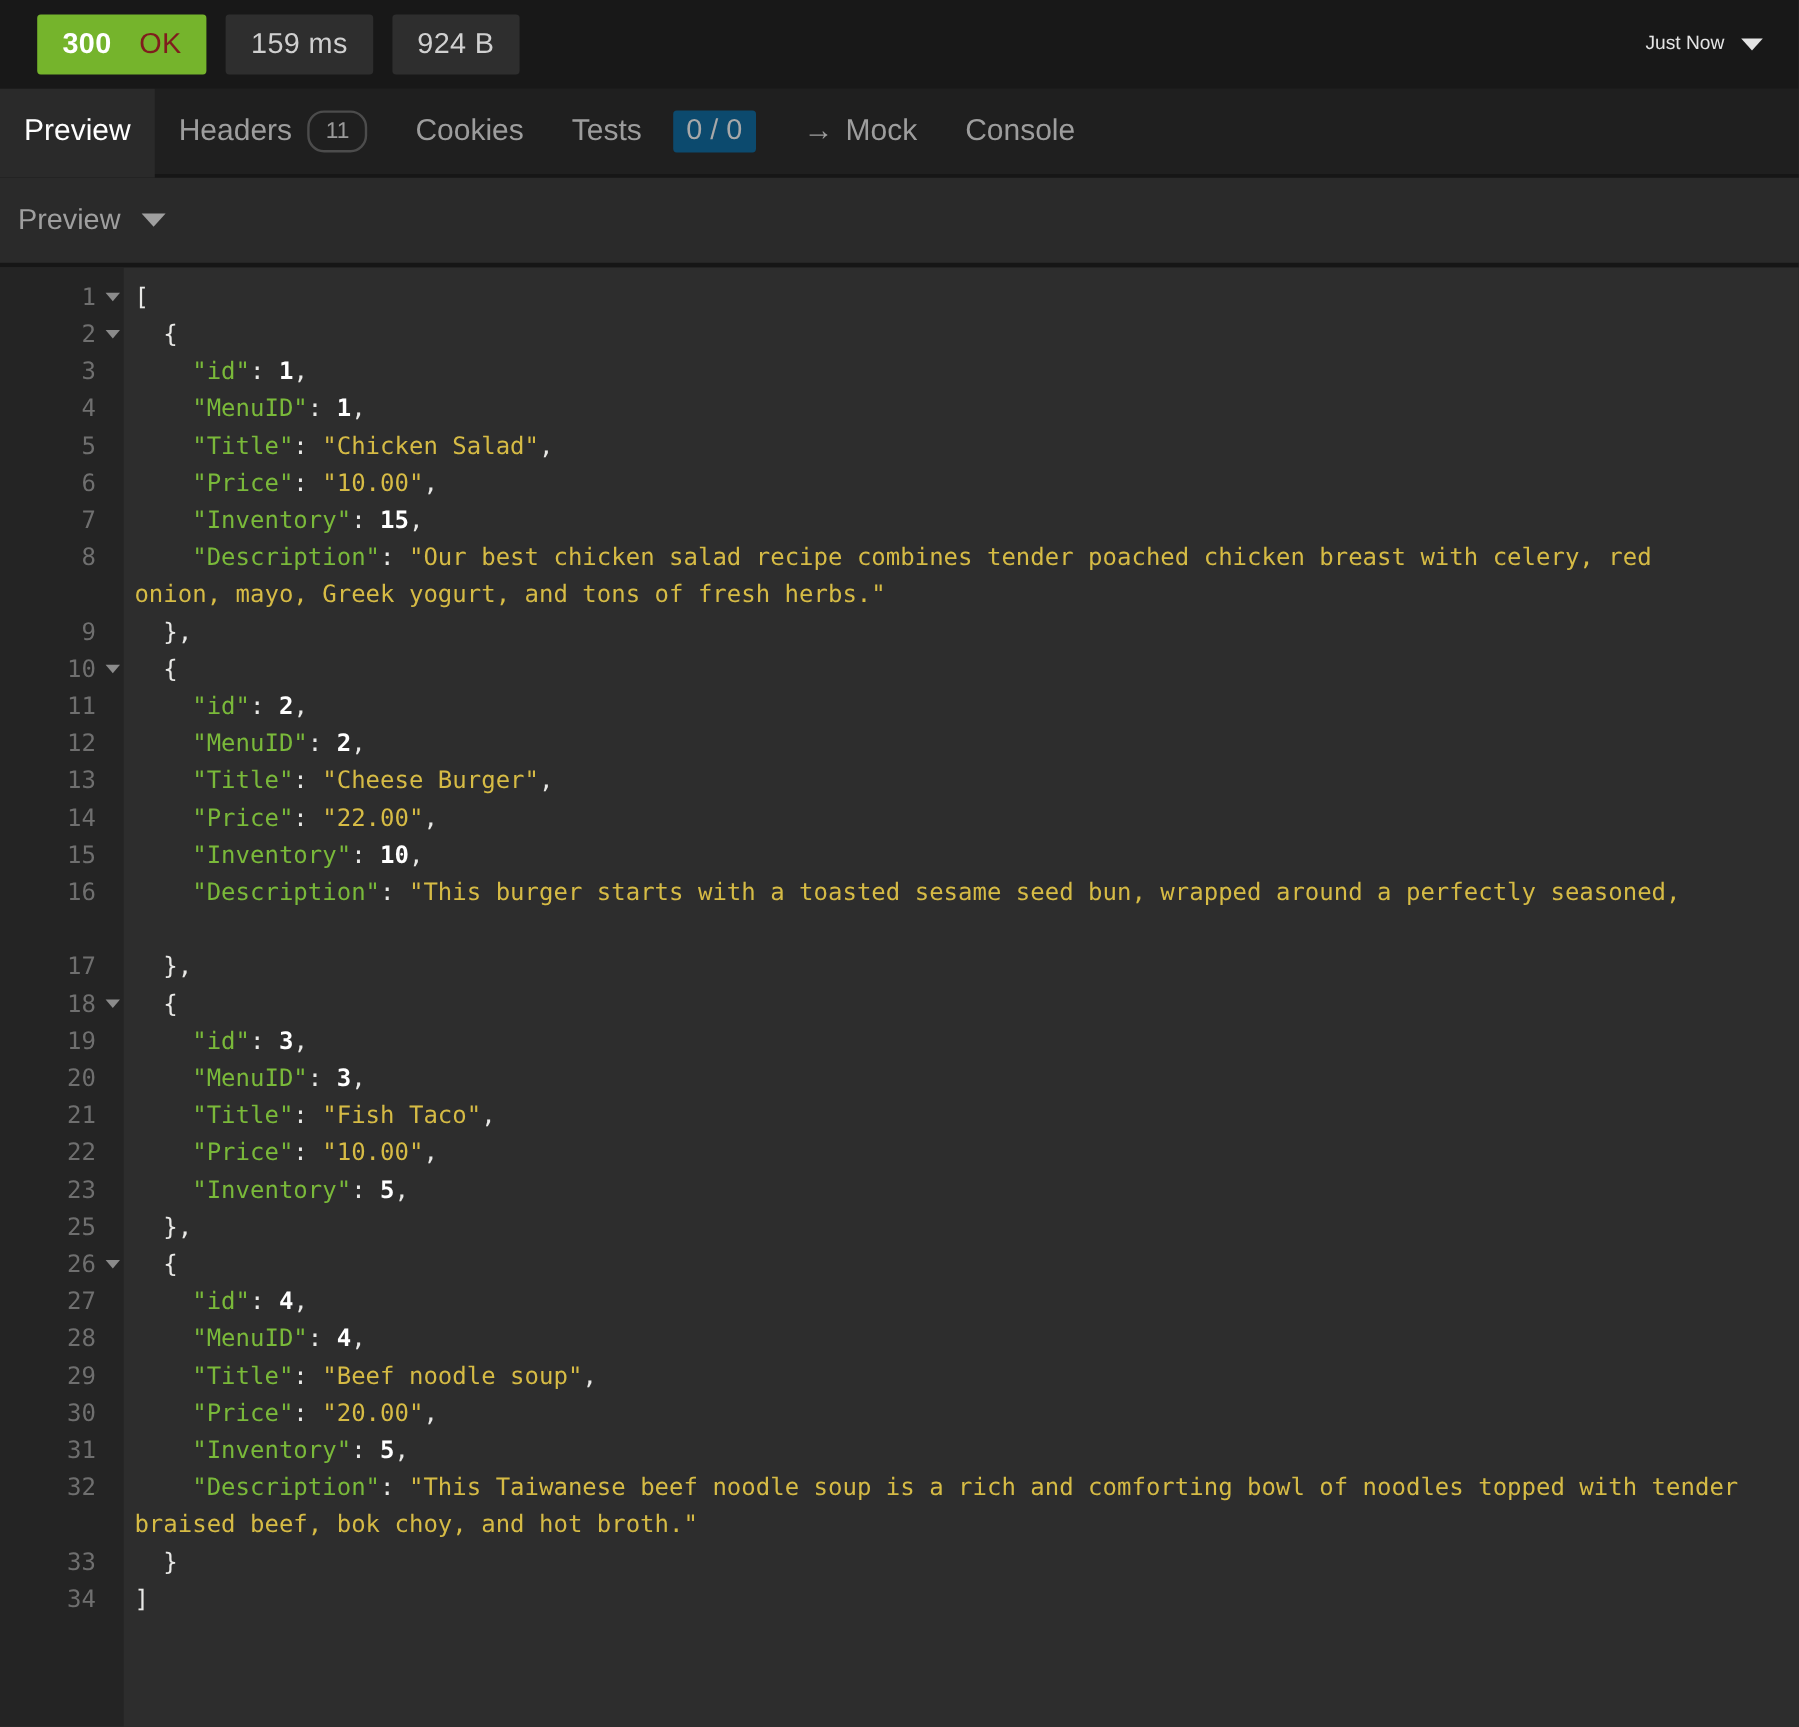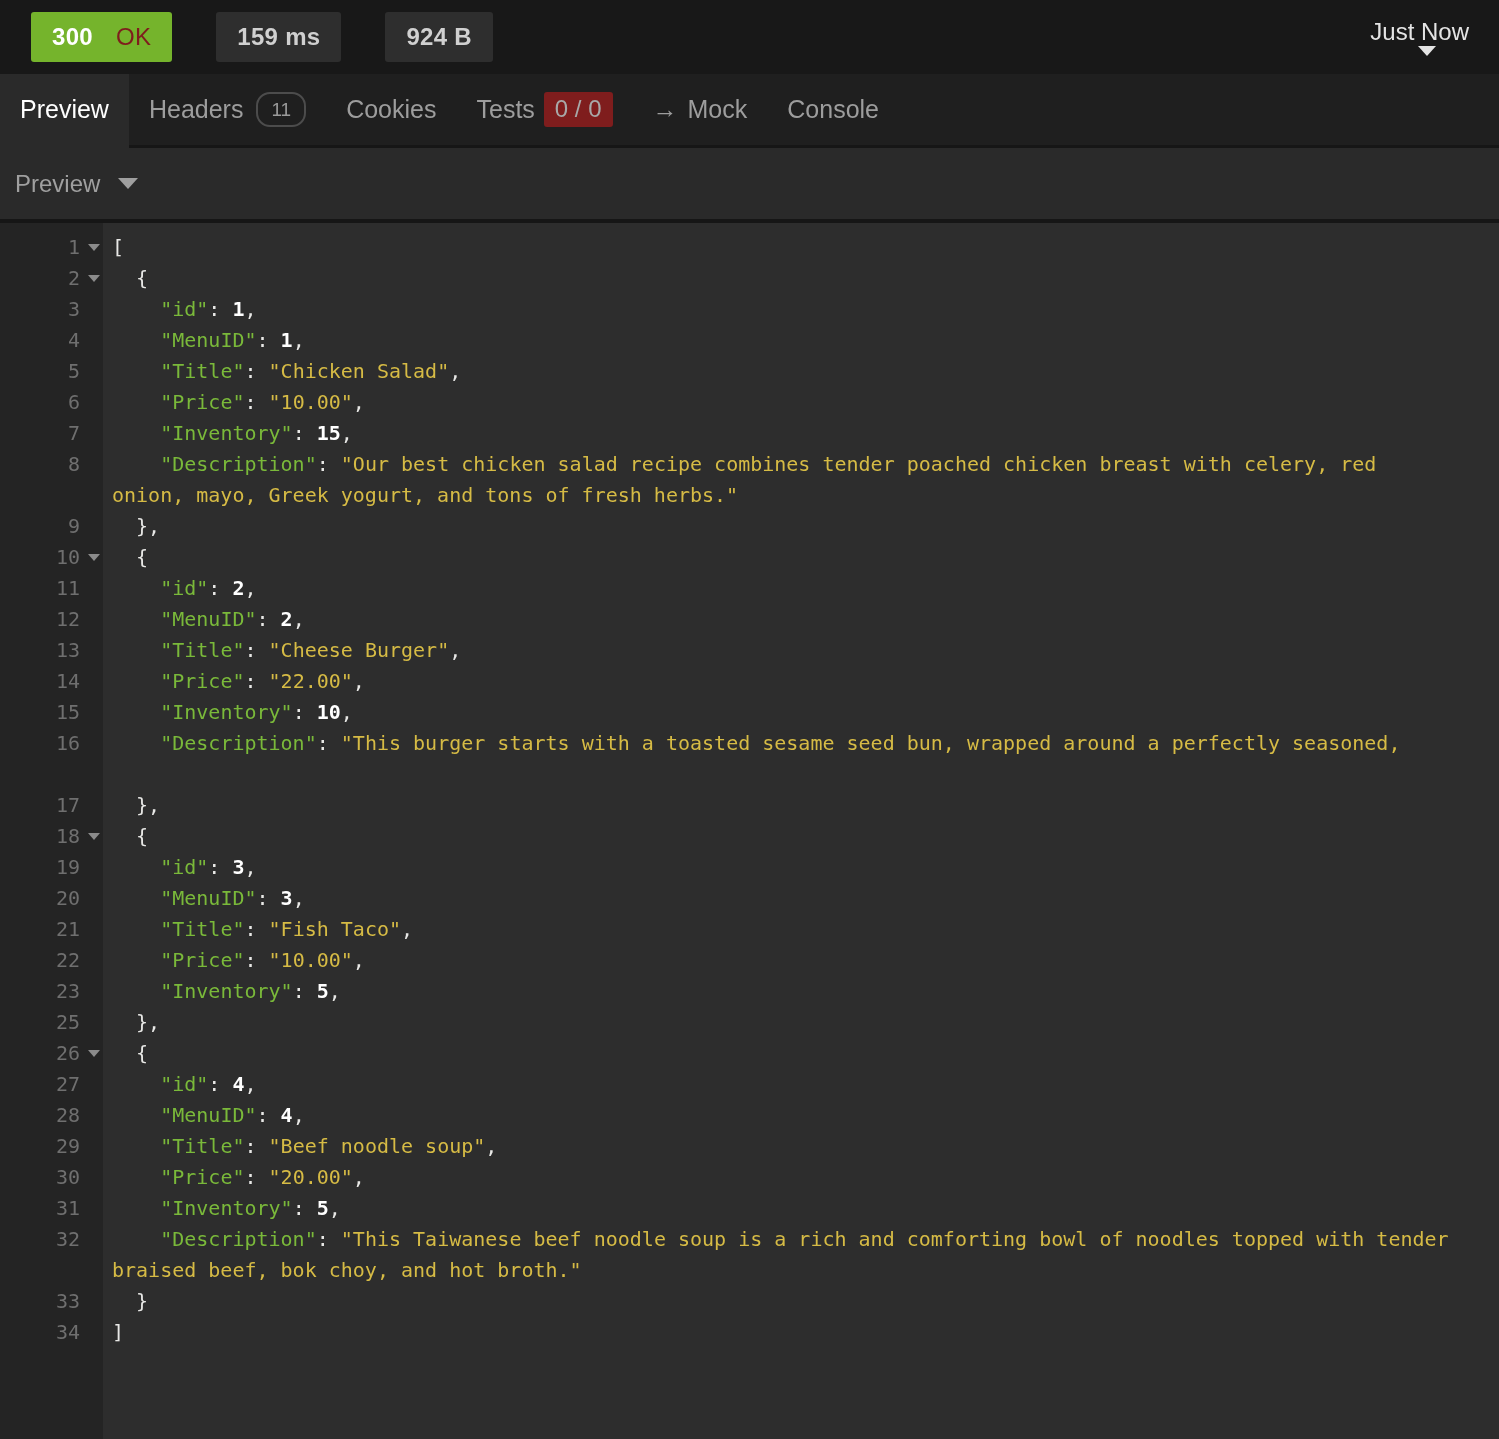--- a/index.html
+++ b/index.html
@@ -33,29 +33,29 @@
     background: var(--bg-status);
     display:flex; align-items:center;
     padding-left:31px; padding-right:30px;
   }
   .badge {
     height:50px; display:flex; align-items:center;
     padding:0 21px; border-radius:3px;
     font-size:24px; color:#d0d0d0; background:var(--badge-bg);
     letter-spacing:0.3px;
   }
-  .badge + .badge { margin-left:44px;font-weight:bold; }
+  .badge + .badge { margin-left:16px; }
   .badge.status {
     background: var(--status-green); color:#ffffff;
   }
   .badge.status .code { font-weight:bold; }
   .badge.status .text { margin-left:23px; color:#7f1d1d; }
   .time-stamp {
     margin-left:auto; display:flex; align-items:center;
-    color:#e4e4e4; font-size:24px; cursor:pointer;flex-direction:column;
+    color:#e4e4e4; font-size:16px; cursor:pointer;
   }
   .caret-down {
     width:0; height:0; display:inline-block; margin-left:14px;
     border-left:9px solid transparent; border-right:9px solid transparent;
     border-top:10px solid #e4e4e4;
   }
 
   
   .tab-bar {
     height:74px; flex:0 0 74px;
@@ -75,22 +75,22 @@
   .tab.active::after {
     content:""; position:absolute; left:0; right:0; bottom:-3px; height:3px;
     background: var(--bg-panel);
   }
   .tab .tab-badge-outline {
     margin-left:13px; font-size:19px; color:#9a9a9a;
     border:2px solid #4c4c4c; border-radius:14px;
     padding:6px 13px; line-height:1;
   }
   .tab .tab-badge-filled {
-    margin-left:9px; font-size:24px; color:#a8a8a8;
-    background:#7f1d1d; border-radius:3px;
+    margin-left:26px; font-size:24px; color:#a8a8a8;
+    background:#0c4a6e; border-radius:3px;
     padding:3px 11px; line-height:1.2;
   }
   .tab .arrow-glyph { margin-right:10px; font-size:25px; }
 
   
   .preview-bar {
     height:75px; flex:0 0 75px;
     background: var(--bg-panel);
     display:flex; align-items:center;
     padding-left:15px;

